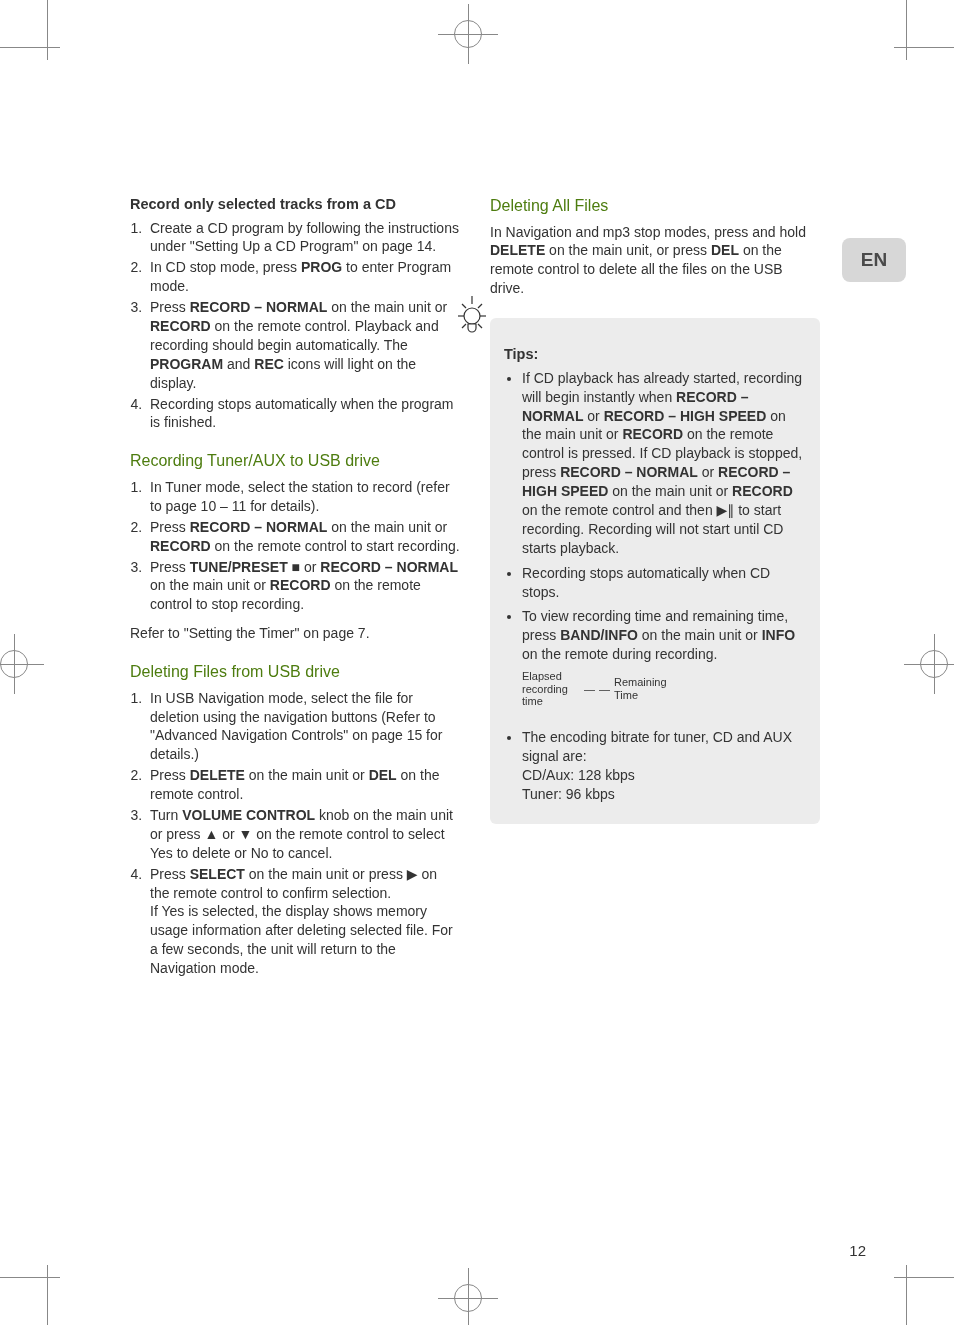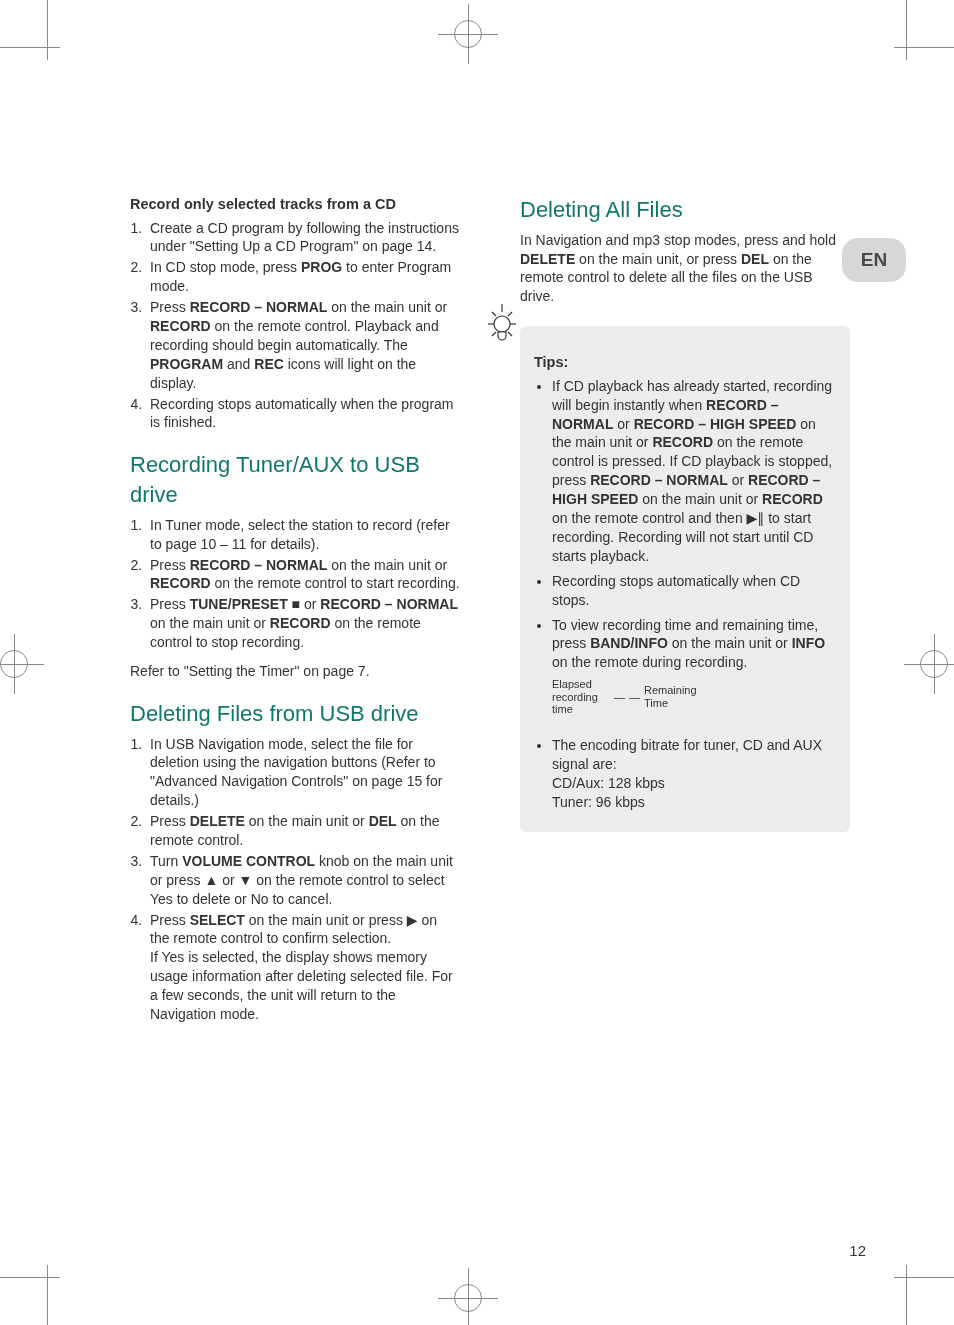--- a/index.html
+++ b/index.html
@@ -47,32 +47,31 @@
   .trim-br-v { width:1px; height:60px; right:47px; bottom:0; }
   .trim-br-h { width:60px; height:1px; right:0; bottom:47px; }
 
   .page {
     position: absolute;
     left: 130px;
     top: 195px;
     width: 720px;
     display: flex;
     gap: 30px;
-    justify-content: space-between;
   }
   .col {
     width: 330px;
     font-size: 14px;
     line-height: 1.35;
   }
   h2.section {
-    font-size: 22px;
+    font-size: 16px;
     font-weight: 400;
     margin: 18px 0 6px 0;
-    color: #0f766e;
+    color: #4d7c0f;
   }
   .subhead {
     font-weight: bold;
     font-size: 14.5px;
     margin: 0 0 4px 0;
   }
   ol {
     margin: 0 0 10px 0;
     padding-left: 16px;
   }
@@ -121,21 +120,21 @@
   }
   .lcd-label.left { text-align: left; }
   .lcd-label.right { text-align: left; }
   .lang-tab {
     position: absolute;
     right: 48px;
     top: 238px;
     width: 64px;
     height: 44px;
     background: #d7d7d7;
-    border-radius: 16px;
+    border-radius: 8px;
     display: flex;
     align-items: center;
     justify-content: center;
     font-weight: bold;
     font-size: 19px;
     color: #4a4a4a;
   }
   .page-number {
     position: absolute;
     right: 88px;

